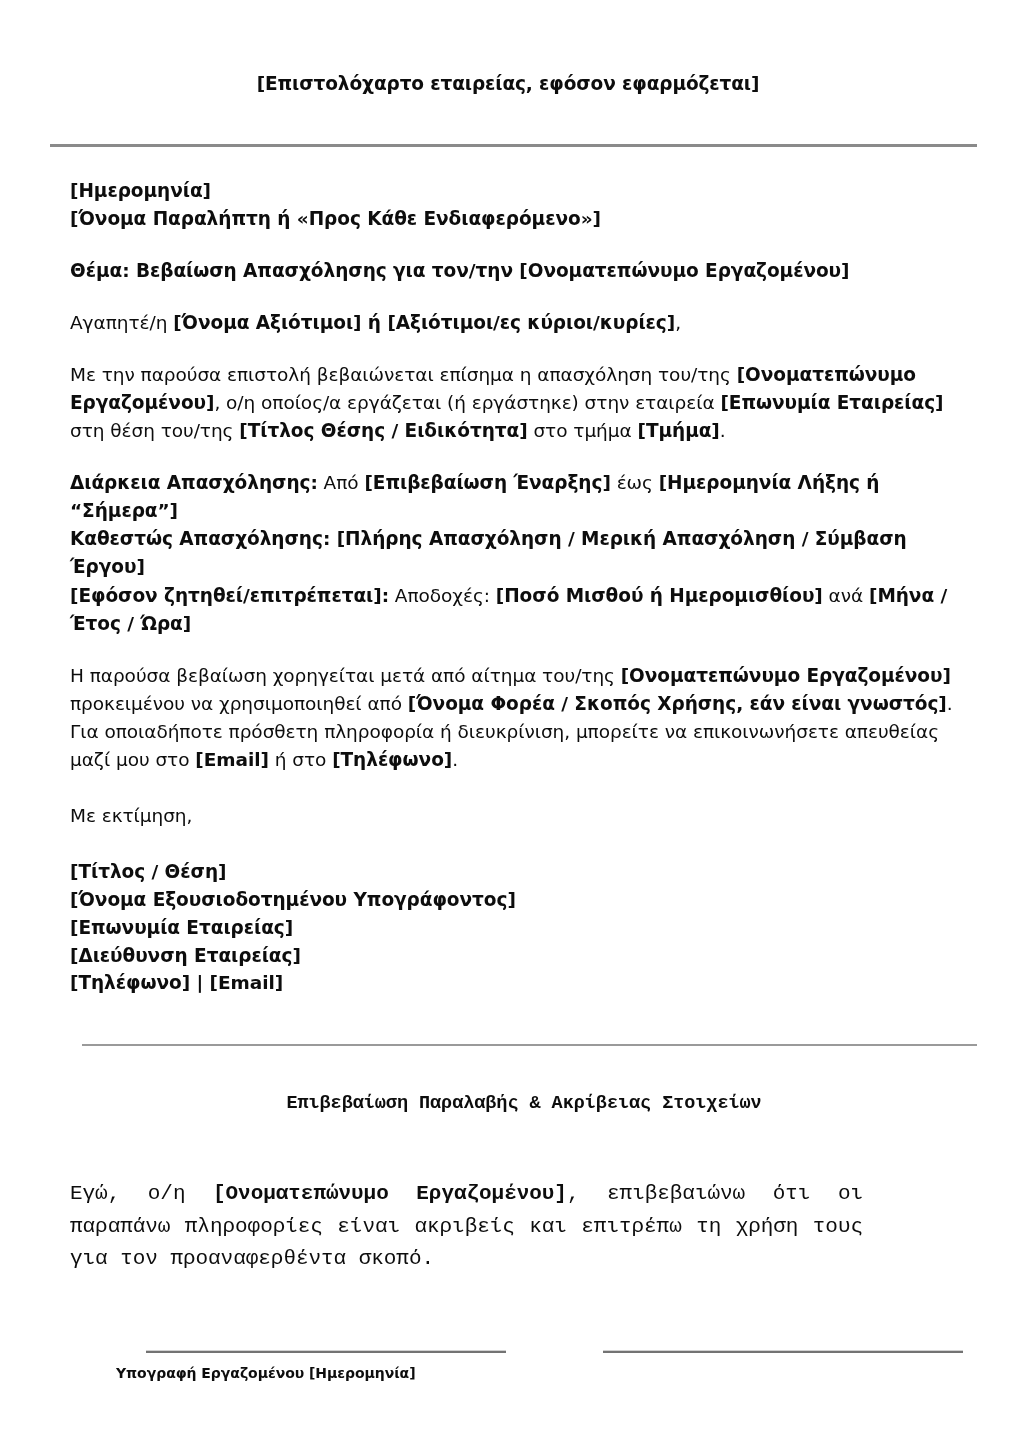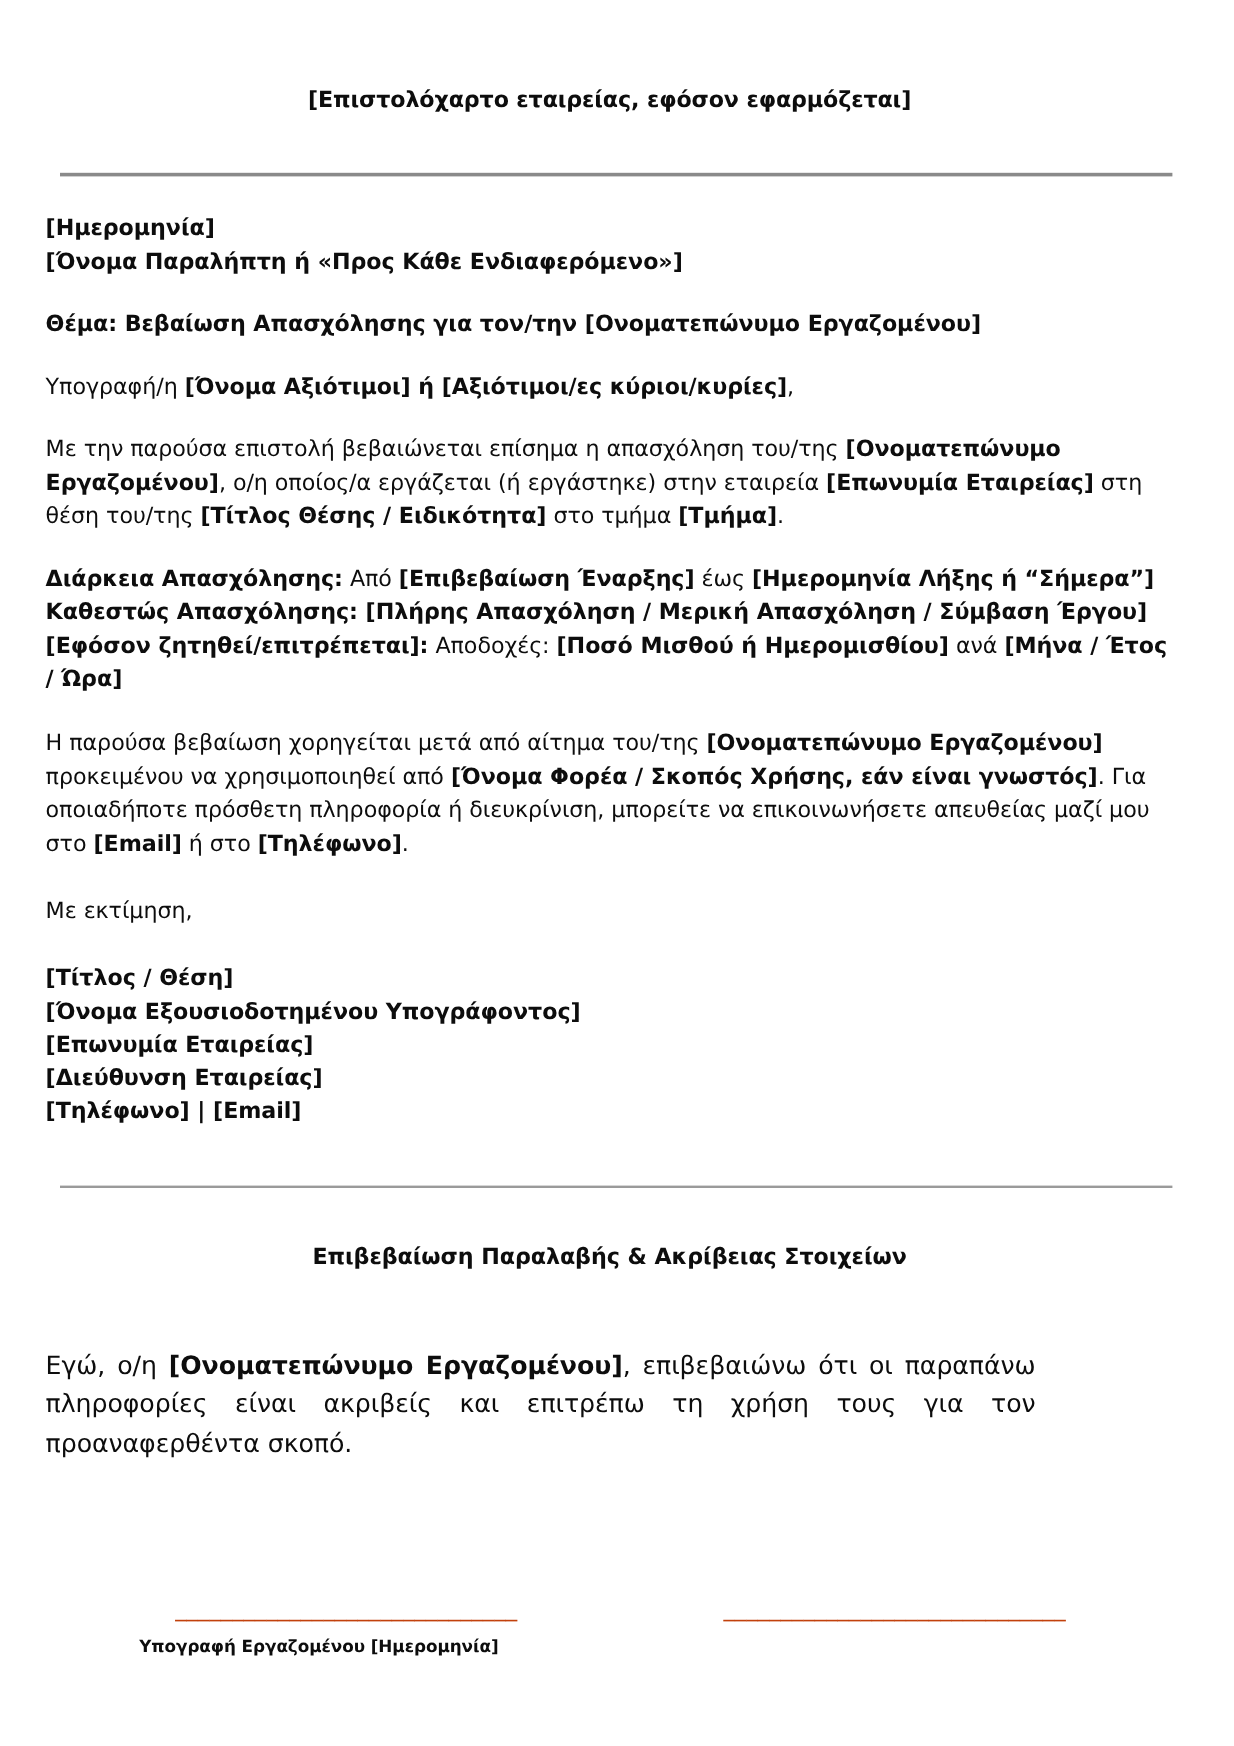--- a/index.html
+++ b/index.html
@@ -55,20 +55,21 @@
     margin-top: 0;
     margin-left: 12px;
     margin-right: 1px;
     background: #9a9a9a;
     height: 2px;
   }
 
   
   .body-area {
     padding-top: 30px;
+    margin-left: 32px;
   }
   p.blk {
     margin: 0 0 0 0;
     font-size: 18.5px;
     line-height: 1.52;
     letter-spacing: -0.05px;
   }
   .gap-sm { height: 19px; }
   .gap-md { height: 24px; }
   .gap-lg { height: 28px; }
@@ -81,20 +82,21 @@
 
   
   .sig-ident p.blk {
     font-weight: bold;
     line-height: 1.5;
   }
 
   
   .ack-wrap {
     margin-top: 0;
+    font-family: Liberation Mono, monospace;
   }
   .ack-title {
     text-align: center;
     font-weight: bold;
     font-size: 18.5px;
     margin: 0;
     padding-top: 47px;
     letter-spacing: -0.05px;
   }
   .ack-para {
@@ -120,27 +122,27 @@
   }
   .sig-col {
     width: 420px;
     box-sizing: border-box;
   }
   .sig-col.second {
     width: 420px;
     padding-left: 37px;
   }
   .sig-line {
-    font-size: 19px;
-    font-weight: normal;
+    font-size: 24px;
+    font-weight: bold;
     letter-spacing: 0px;
     line-height: 1.0;
     white-space: nowrap;
     padding-left: 30px;
-    color: #c2410c;
+    color: #737373;
   }
   .sig-caption {
     font-size: 14px;
     font-weight: bold;
     white-space: nowrap;
     padding-top: 14px;
     letter-spacing: -0.05px;
   }
 </style>
 </head>
@@ -159,21 +161,21 @@
         <p class="blk b">[Ημερομηνία]</p>
         <p class="blk b">[Όνομα Παραλήπτη ή «Προς Κάθε Ενδιαφερόμενο»]</p>
       </div>
 
       <div class="gap-md"></div>
 
       <p class="blk"><b>Θέμα: Βεβαίωση Απασχόλησης για τον/την </b><b>[Ονοματεπώνυμο Εργαζομένου]</b></p>
 
       <div class="gap-md"></div>
 
-      <p class="blk"><span>Υπογραφή/η </span><b>[Όνομα Αξιότιμοι]</b><b> ή </b><b>[Αξιότιμοι/ες κύριοι/κυρίες]</b><span>,</span></p>
+      <p class="blk"><span>Αγαπητέ/η </span><b>[Όνομα Αξιότιμοι]</b><b> ή </b><b>[Αξιότιμοι/ες κύριοι/κυρίες]</b><span>,</span></p>
 
       <div class="gap-md"></div>
 
       <p class="blk"><span>Με την παρούσα επιστολή βεβαιώνεται επίσημα η απασχόληση του/της </span><b>[Ονοματεπώνυμο Εργαζομένου]</b><span>, ο/η οποίος/α εργάζεται (ή εργάστηκε) στην εταιρεία </span><b>[Επωνυμία Εταιρείας]</b><span> στη θέση του/της </span><b>[Τίτλος Θέσης / Ειδικότητα]</b><span> στο τμήμα </span><b>[Τμήμα]</b><span>.</span></p>
 
       <div class="gap-md"></div>
 
       <p class="blk"><b>Διάρκεια Απασχόλησης:</b><span> Από </span><b>[Επιβεβαίωση Έναρξης]</b><span> έως </span><b>[Ημερομηνία Λήξης ή “Σήμερα”]</b><br><b>Καθεστώς Απασχόλησης:</b><b> [Πλήρης Απασχόληση / Μερική Απασχόληση / Σύμβαση Έργου]</b><br><b>[Εφόσον ζητηθεί/επιτρέπεται]:</b><span> Αποδοχές: </span><b>[Ποσό Μισθού ή Ημερομισθίου]</b><span> ανά </span><b>[Μήνα / Έτος / Ώρα]</b></p>
 
       <div class="gap-md"></div>

